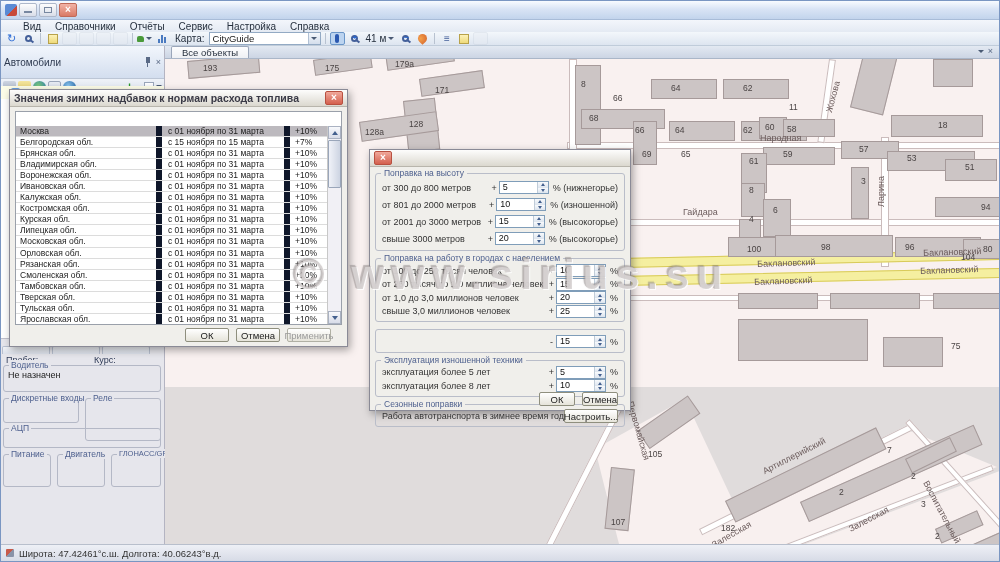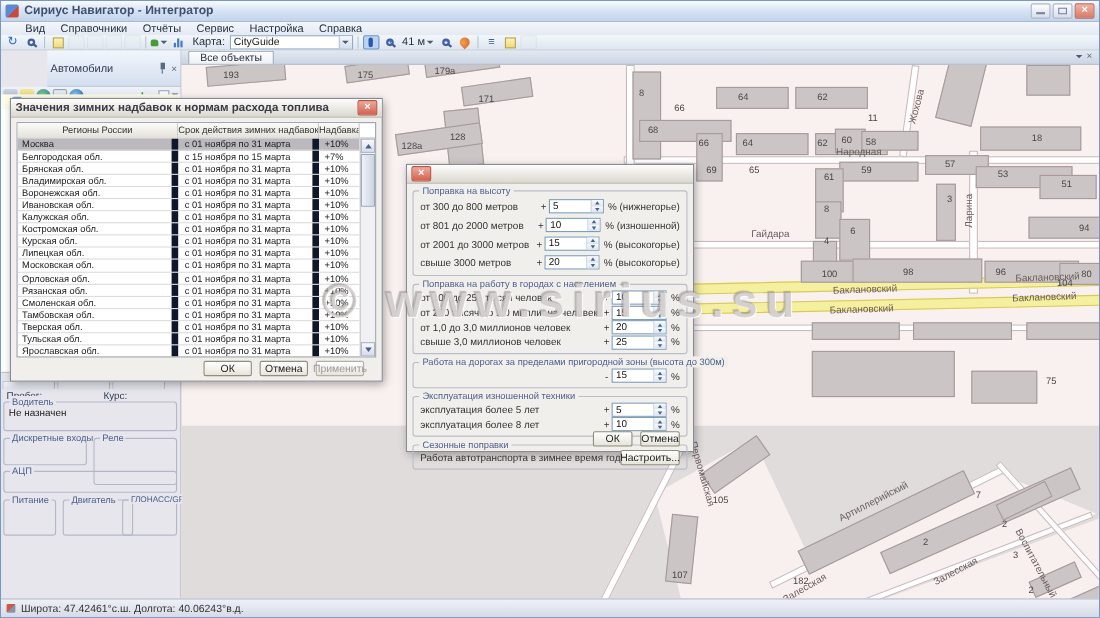--- a/index.html
+++ b/index.html
@@ -53,21 +53,21 @@
   .pin-o { width:9px; height:9px; background:radial-gradient(circle at 35% 35%,#f4a04a,#d4622a); border-radius:50% 50% 50% 0; transform:rotate(-45deg); }
   .list-glyph { color:#44609a; font-size:10px; }
   .marker-blue { width:4px; height:9px; background:#2a58b0; border-radius:2px; }
 
   
   .main { position:absolute; top:45px; bottom:17px; left:0; right:0; display:flex; }
 
   
   .sidebar { width:164px; position:relative; background:#e6e6ec; border-right:1px solid #b4b4c2; }
   .sb-header { height:16px; display:flex; align-items:center; padding:16px 3px;
-               background:linear-gradient(#f2f6fc,#d3deef); border-bottom:1px solid #bcc6d6;margin-left:42px; }
+               background:linear-gradient(#f2f6fc,#d3deef); border-bottom:1px solid #bcc6d6; }
   .sb-title { flex:1; font-size:10px; color:#2e3a50; }
   .pin-icon { width:8px; height:10px; position:relative; margin-right:4px; }
   .pin-icon::before { content:""; position:absolute; top:0; left:2px; width:4px; height:6px; background:#5a6a86; }
   .pin-icon::after { content:""; position:absolute; top:6px; left:3.5px; width:1px; height:4px; background:#5a6a86; }
   .x-small { font-size:9px; color:#5a6a86; line-height:10px; }
   .sb-toolbar { height:16px; display:flex; align-items:center; gap:2px; padding:0 2px;
                 background:linear-gradient(#eef2f8,#dbe2ee); border-bottom:1px solid #c4ccd9; }
   .sb-ic { width:13px; height:12px; border-radius:2px; }
   .ic-grad1 { background:linear-gradient(#cfd6e2,#9aa6ba); }
   .ic-grad2 { background:linear-gradient(#f4e6a0,#dcc45e); }
@@ -188,21 +188,20 @@
                text-shadow:1px 1px 0 rgba(255,255,255,.85), -1px -1px 1px rgba(120,112,112,.45); }
   #d1 { z-index:20; } #d2 { z-index:21; }
 </style>
 </head>
 <body>
 
 <div class="window">
 
   <div class="titlebar">
     <span class="app-icon"></span>
-    <span class="title-text">Сириус Навигатор - Интегратор</span>
     <span class="win-btn">
         <span class="glyph-min"></span>
       </span>
     <span class="win-btn">
         <span class="glyph-max"></span>
       </span>
     <span class="win-btn close">
         <span class="glyph-x">×</span>
       </span>
   </div>
@@ -329,21 +328,21 @@
       </div>
       <div class="sb-group" style="left:84px;top:352px;width:76px;height:43px">
         <span class="sb-group-label">Реле</span>
       </div>
       <div class="sb-group" style="left:2px;top:382px;width:158px;height:20px">
         <span class="sb-group-label">АЦП</span>
       </div>
       <div class="sb-group" style="left:2px;top:408px;width:48px;height:33px">
         <span class="sb-group-label">Питание</span>
       </div>
-      <div class="sb-group" style="left:56px;top:408px;width:64px;height:33px">
+      <div class="sb-group" style="left:56px;top:408px;width:48px;height:33px">
         <span class="sb-group-label">Двигатель</span>
       </div>
       <div class="sb-group" style="left:110px;top:408px;width:50px;height:33px">
         <span class="sb-group-label" style="font-size:7.5px">ГЛОНАСС/GPS</span>
       </div>
     </div>
 
     <div class="map-area">
       <div class="map-tabs">
         <span class="map-tab">
@@ -481,25 +480,20 @@
     <span class="sb-icon"></span>
     <span class="status-text">Широта: 47.42461°с.ш. Долгота: 40.06243°в.д.</span>
   </div>
 
   <div class="dialog" id="d1">
     <div class="dlg-title">
       <span class="dlg-title-text">Значения зимних надбавок к нормам расхода топлива</span>
       <span class="x-btn">×</span>
     </div>
     <div class="d1-table">
-      <div class="t-head">
-        <span class="t-hcell c0">Регионы России</span>
-        <span class="t-hcell c1">Срок действия зимних надбавок</span>
-        <span class="t-hcell c2">Надбавка</span>
-      </div>
       <div class="t-rows" id="d1-rows">
           <div class="t-row sel">
             <div class="t-cell c0">Москва</div>
             <div class="t-cell c1">с 01 ноября по 31 марта</div>
             <div class="t-cell c2">+10%</div>
           </div>
           <div class="t-row">
             <div class="t-cell c0">Белгородская обл.</div>
             <div class="t-cell c1">с 15 ноября по 15 марта</div>
             <div class="t-cell c2">+7%</div>
@@ -735,21 +729,20 @@
                 </span>
                 <span class="spin-btn">
                   <i class="tri-down"></i>
                 </span>
               </span>
             </span>
             <span class="g-suf">%</span>
           </div>
         </div>
         <div class="group">
-          <div class="group-label">Работа на дорогах за пределами пригородной зоны (высота до 300м)</div>
           <div class="g-row">
             <span class="g-lab"></span>
             <span class="g-sign">-</span>
             <span class="spin">
               <span class="spin-val">15</span>
               <span class="spin-btns">
                 <span class="spin-btn">
                   <i class="tri-up"></i>
                 </span>
                 <span class="spin-btn">

